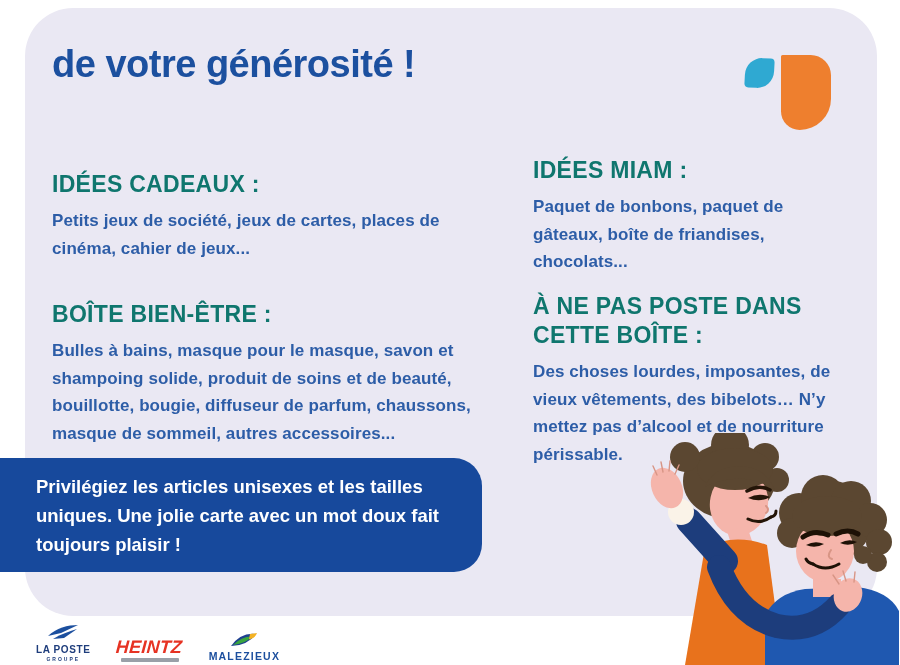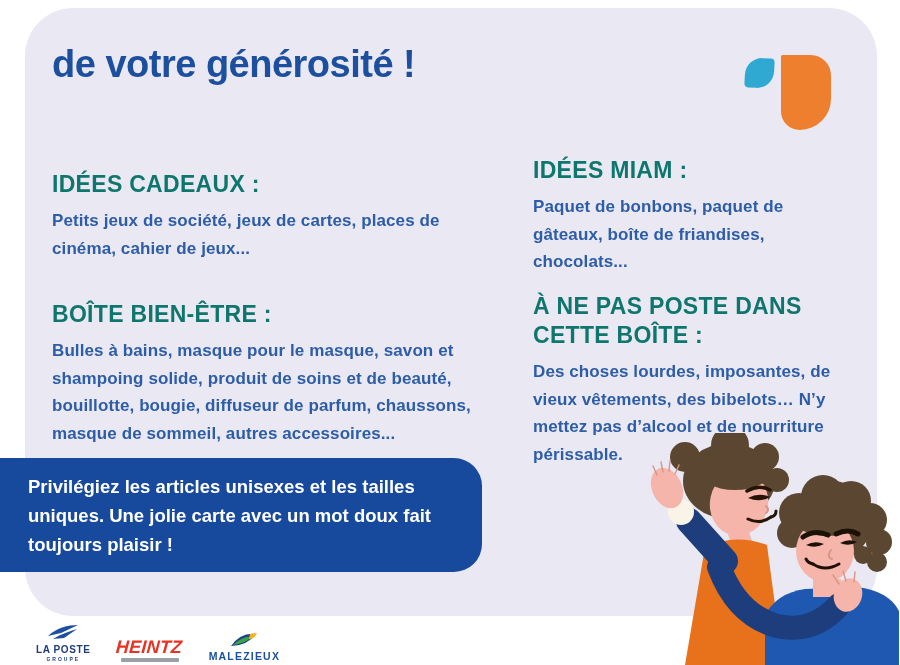--- a/index.html
+++ b/index.html
@@ -35,21 +35,21 @@
   #sec-cadeaux{left:52px;top:170px;width:455px;}
   #sec-bienetre{left:52px;top:300px;width:465px;}
   #sec-miam{left:533px;top:156px;width:300px;}
   #sec-interdits{left:533px;top:292px;width:330px;}
   .callout{
     position:absolute;left:0;top:458px;width:482px;height:114px;
     background:#17499c;border-radius:0 28px 28px 0;
     display:flex;align-items:center;z-index:3;
   }
   .callout p{
-    margin:0;padding-left:28px;width:430px;
+    margin:0;padding-left:36px;width:430px;
     font-size:18.5px;line-height:29px;font-weight:bold;color:#ffffff;
   }
   .logos{
     position:absolute;left:36px;top:620px;height:42px;z-index:4;
     display:flex;align-items:flex-end;gap:26px;
   }
   .logo{display:flex;flex-direction:column;align-items:center;justify-content:flex-end;}
   .lp-name{font-size:10px;font-weight:bold;color:#1e3d7c;letter-spacing:0.6px;margin-top:4px;}
   .lp-sub{font-size:5px;font-weight:bold;color:#1e3d7c;letter-spacing:2px;margin-top:1px;}
   .heintz-name{

